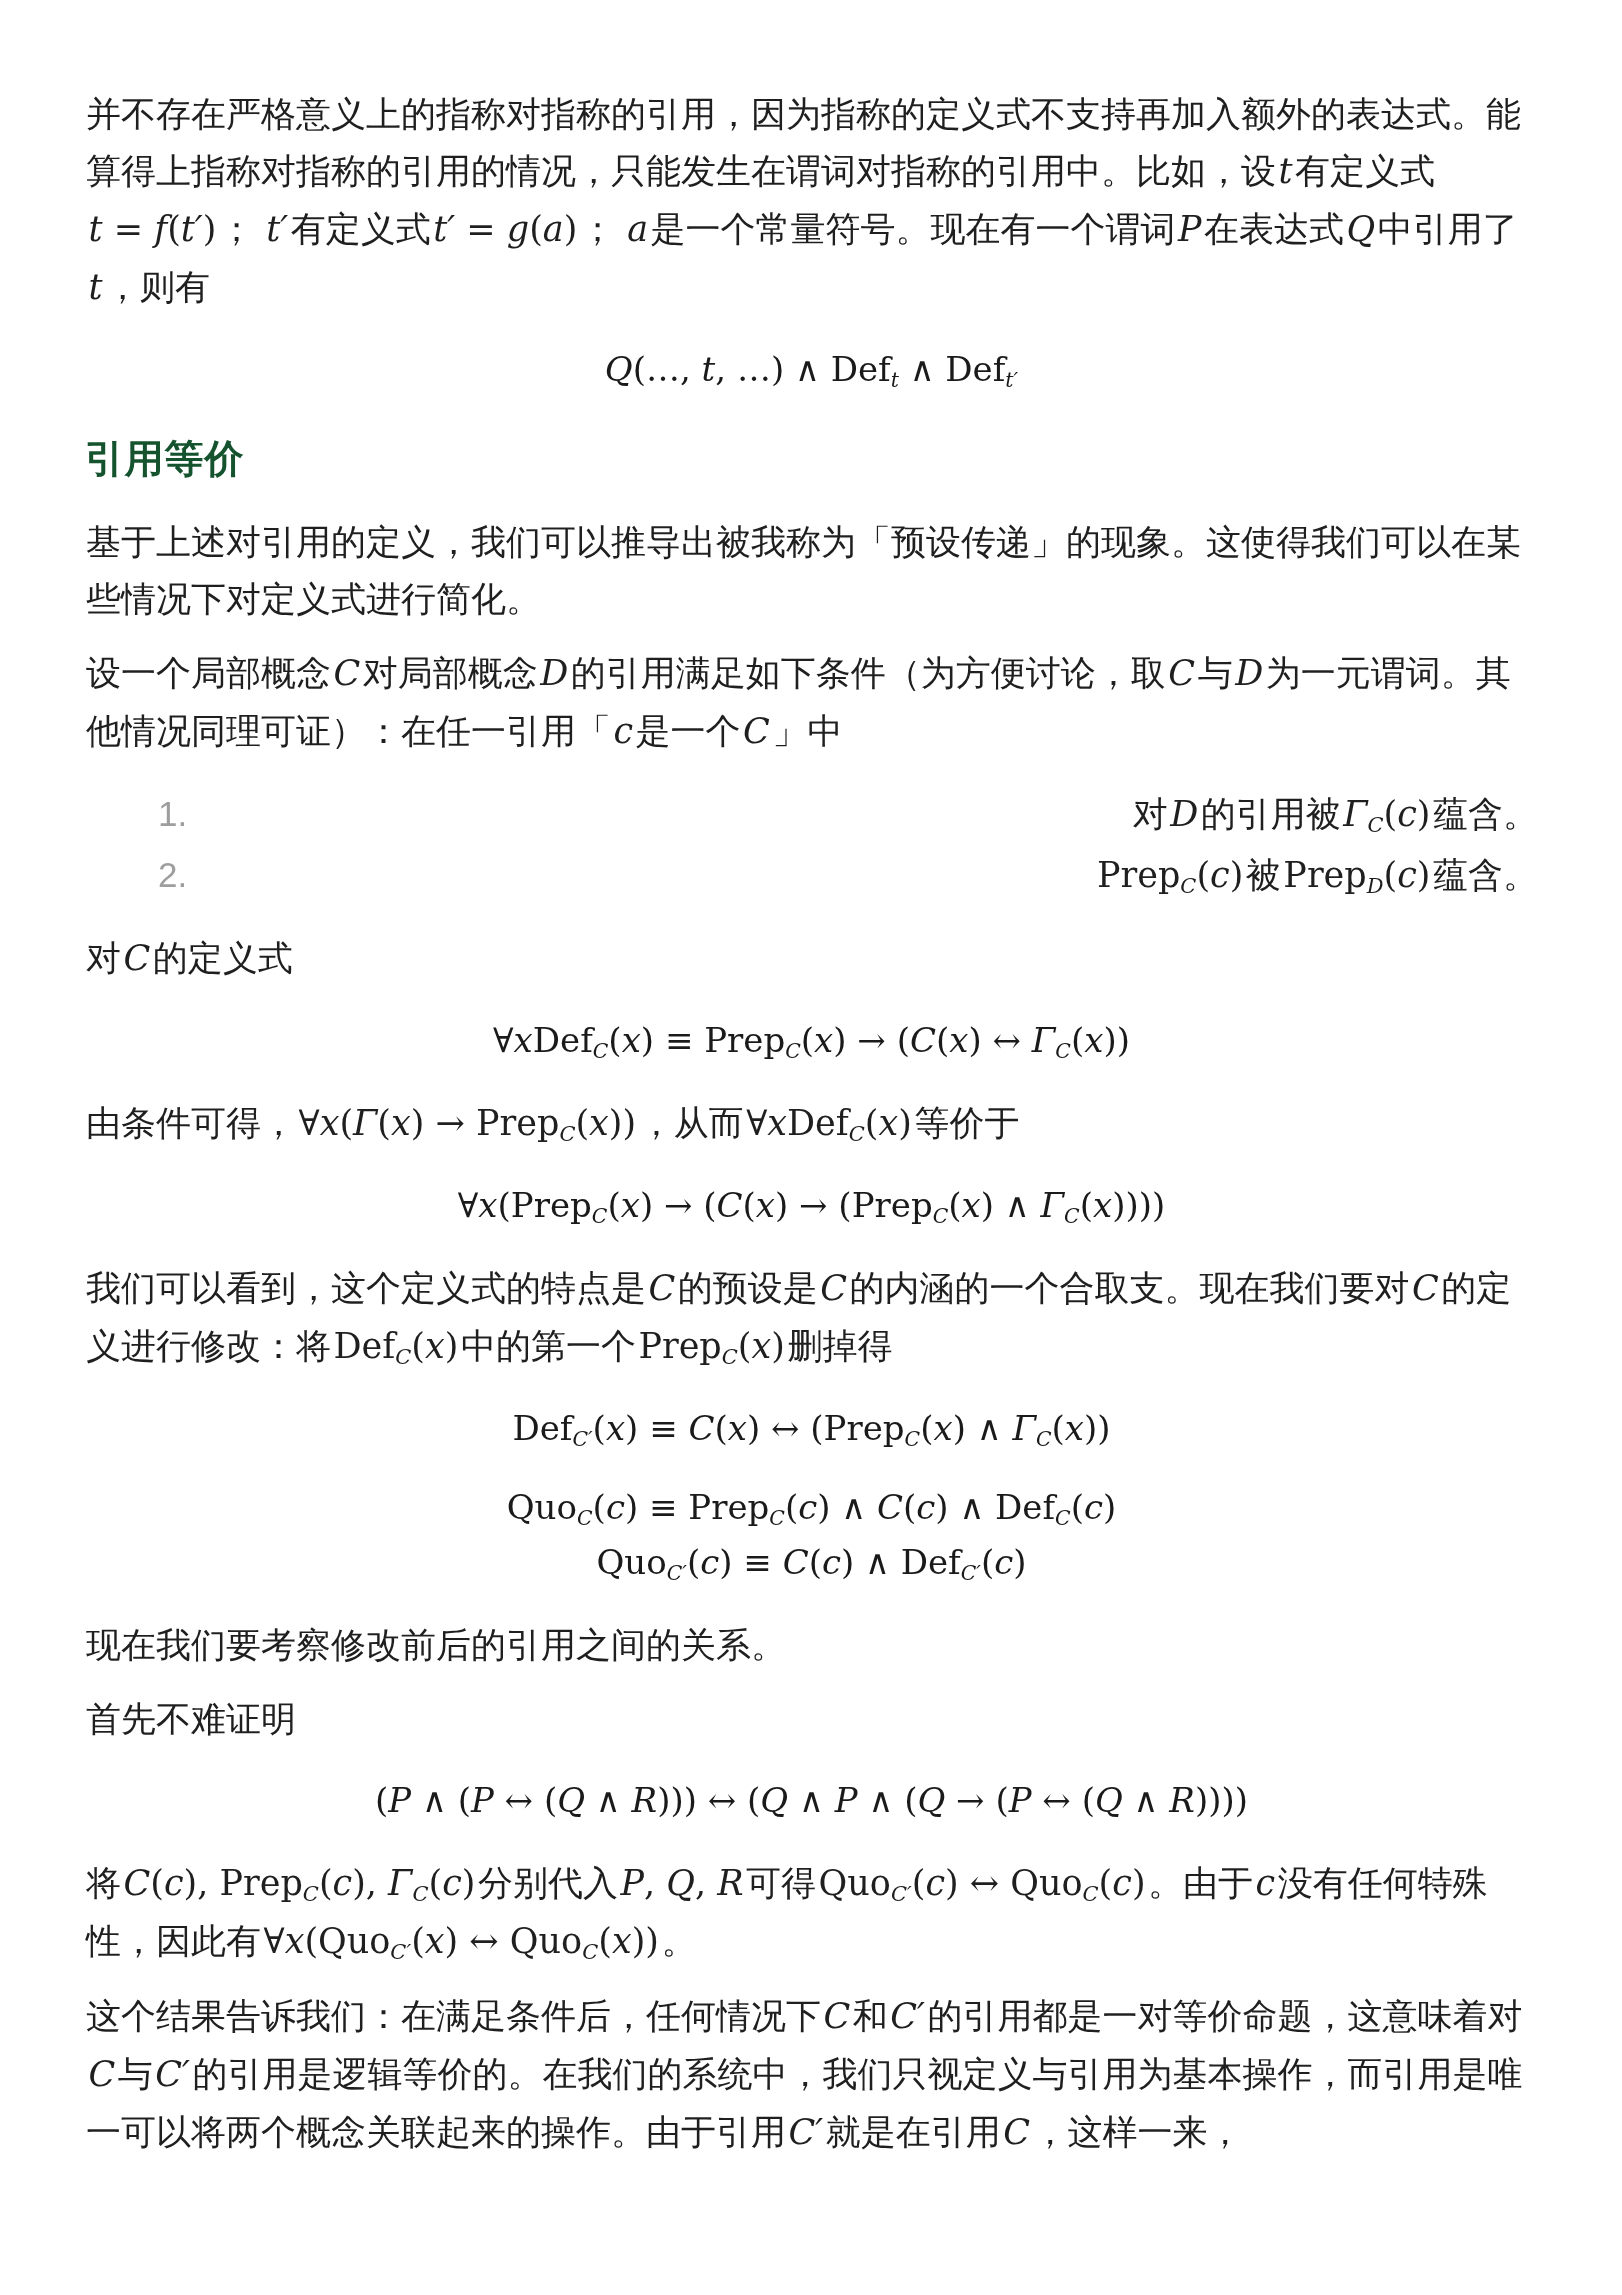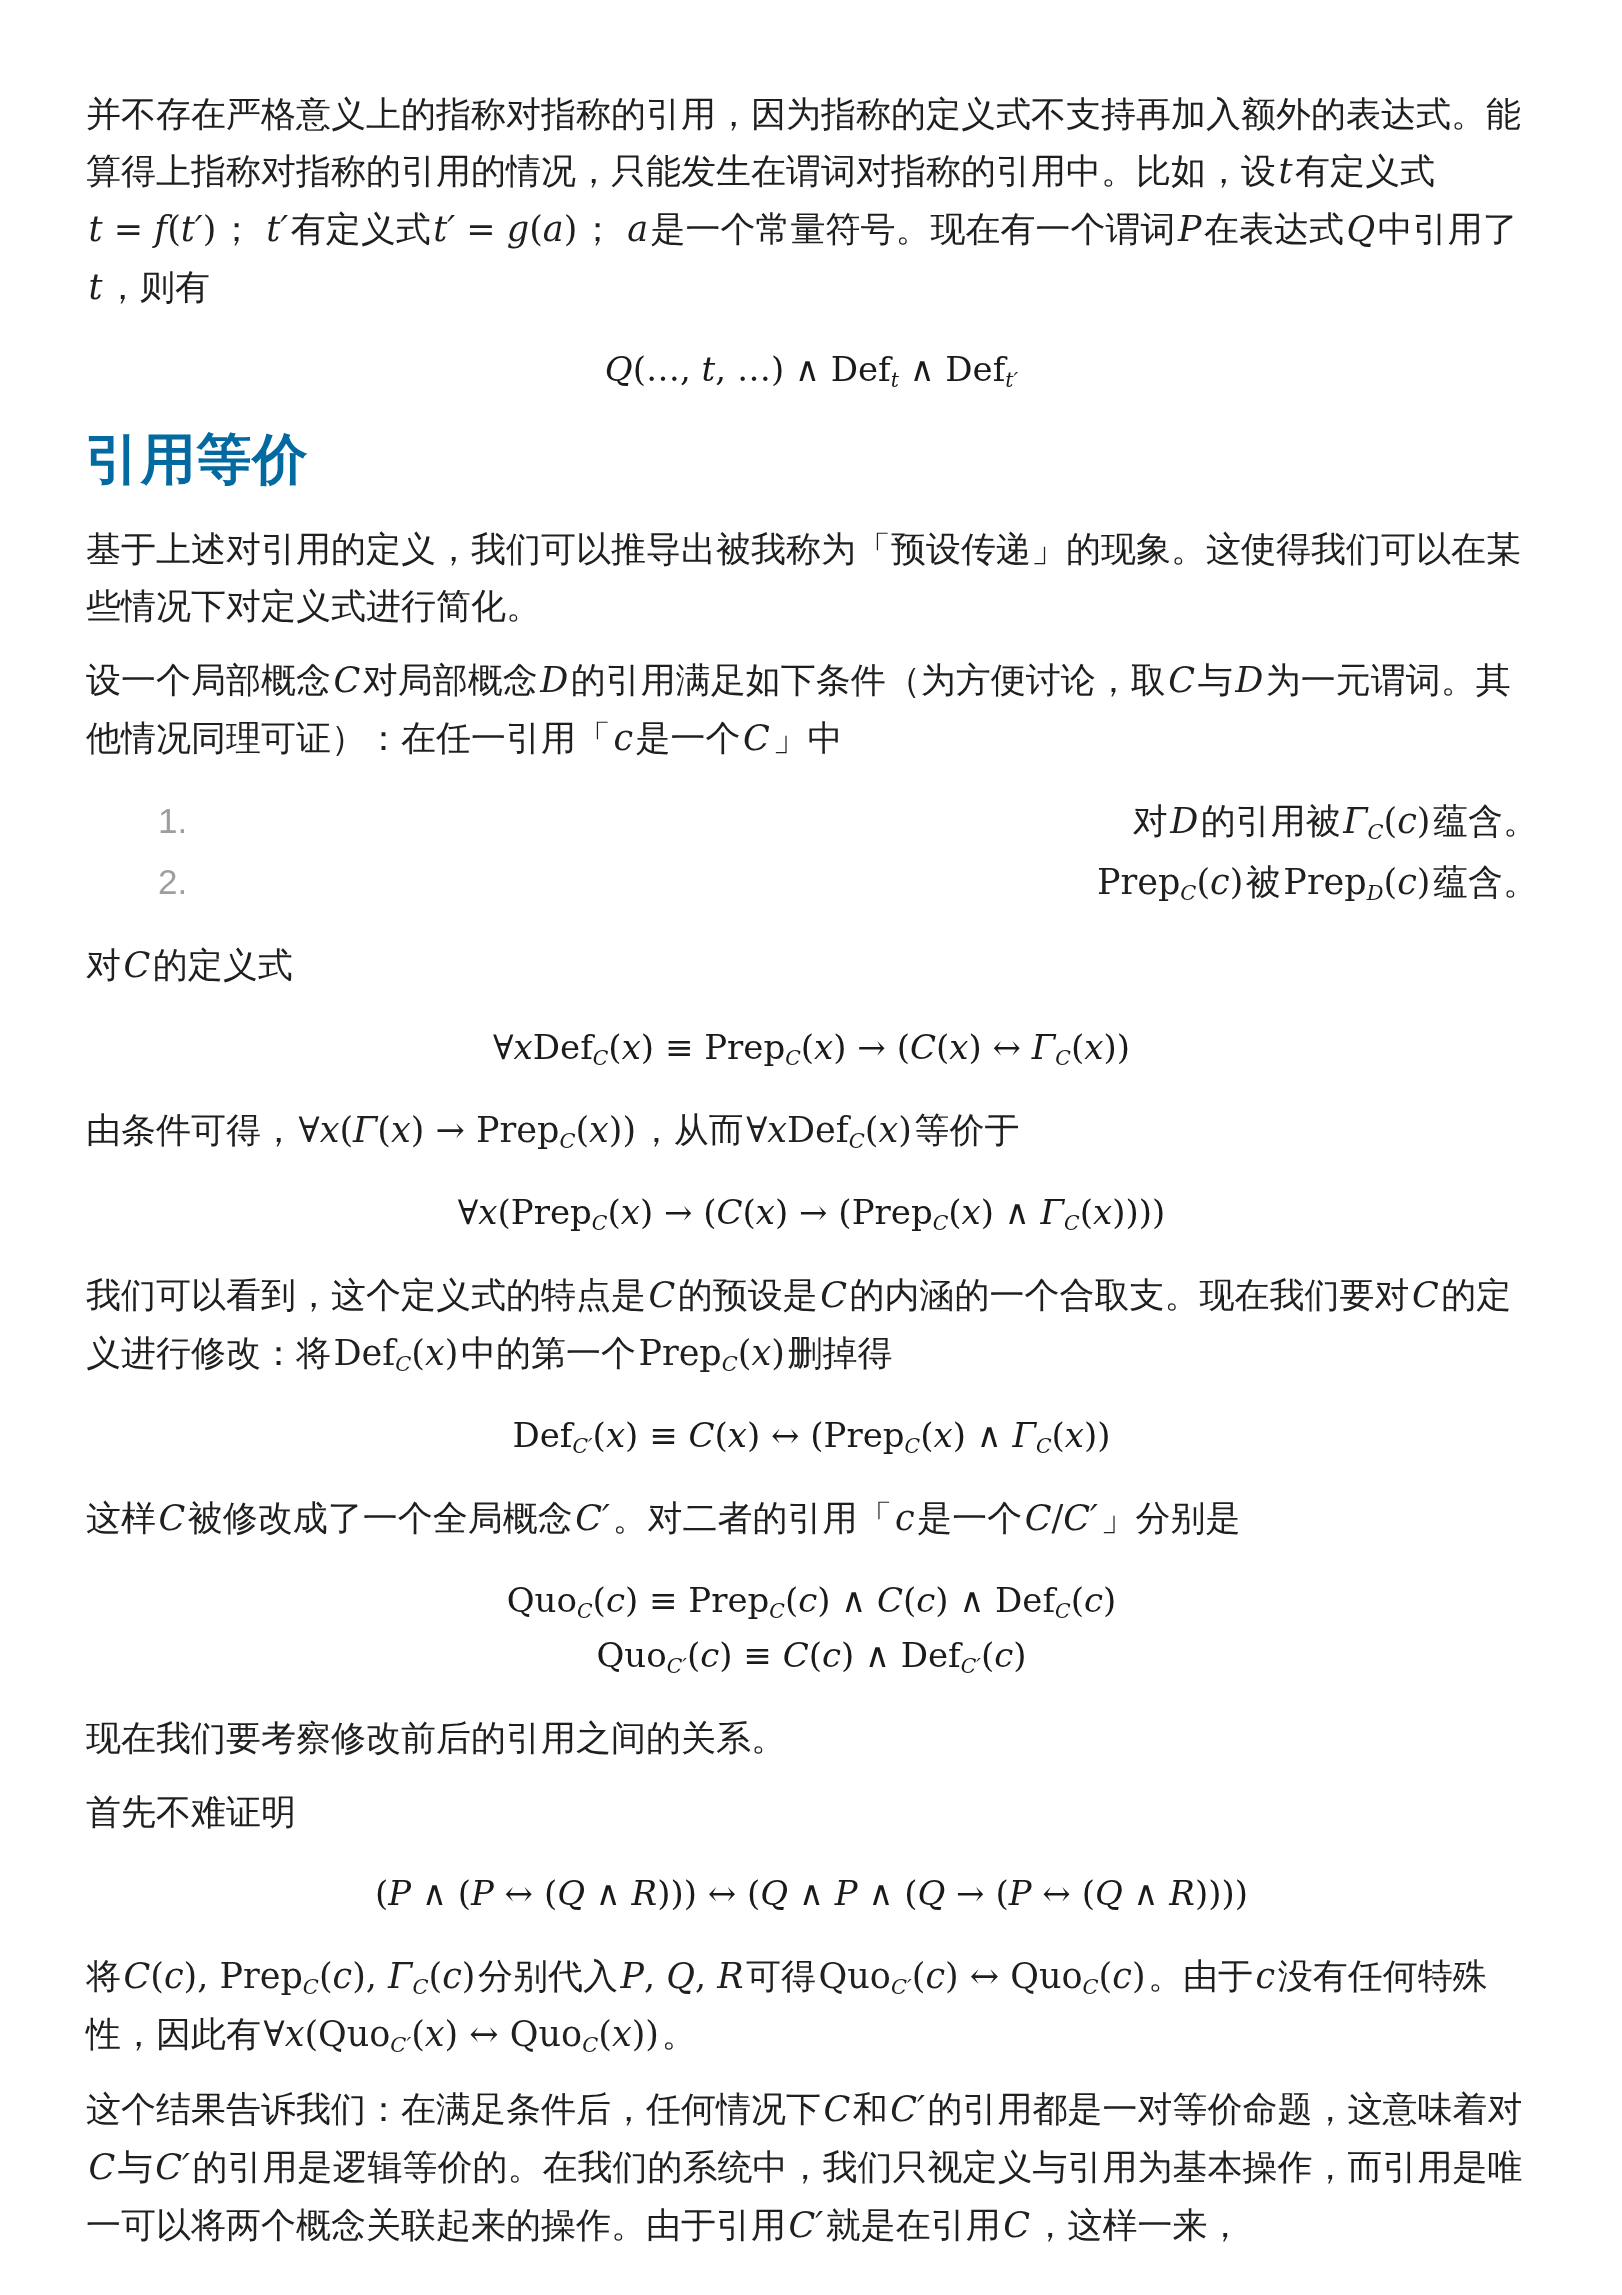--- a/index.html
+++ b/index.html
@@ -25,25 +25,25 @@
     padding: 68px 85px 101px 85px;
     font-size: 35px;
     line-height: 57px;
     text-align: left;
     word-break: break-word;
   }
   p.para {
     margin: 17px 1px;
   }
   h1.sec {
-    font-size: 55px;
+    font-size: 39px;
     line-height: 54px;
     font-weight: 700;
-    color: #0369a1;
-    margin: 37px 0 34px 0;
+    color: #14532d;
+    margin: 37px 0 27px 0;
     letter-spacing: 0.8px;
   }
   ol.olist {
     margin: 25px 0;
     padding-left: 112px;
     text-align: right;
   }
   ol.olist > li {
     margin: 3.4px 0;
     padding-left: 6.8px;
@@ -97,21 +97,20 @@
         <div class="math-line">∀<span class="it">x</span><span class="rm">Def</span><sub><span class="it">C</span></sub>(<span class="it">x</span>) ≡ <span class="rm">Prep</span><sub><span class="it">C</span></sub>(<span class="it">x</span>) → (<span class="it">C</span>(<span class="it">x</span>) ↔ <span class="it">Γ</span><sub><span class="it">C</span></sub>(<span class="it">x</span>))</div>
       </div>
       <p class="para">由条件可得，<span class="math">∀<span class="it">x</span>(<span class="it">Γ</span>(<span class="it">x</span>) → <span class="rm">Prep</span><sub><span class="it">C</span></sub>(<span class="it">x</span>))</span>，从而<span class="math">∀<span class="it">x</span><span class="rm">Def</span><sub><span class="it">C</span></sub>(<span class="it">x</span>)</span>等价于</p>
       <div class="formula">
         <div class="math-line">∀<span class="it">x</span>(<span class="rm">Prep</span><sub><span class="it">C</span></sub>(<span class="it">x</span>) → (<span class="it">C</span>(<span class="it">x</span>) → (<span class="rm">Prep</span><sub><span class="it">C</span></sub>(<span class="it">x</span>) ∧ <span class="it">Γ</span><sub><span class="it">C</span></sub>(<span class="it">x</span>))))</div>
       </div>
       <p class="para">我们可以看到，这个定义式的特点是<span class="math"><span class="it">C</span></span>的预设是<span class="math"><span class="it">C</span></span>的内涵的一个合取支。现在我们要对<span class="math"><span class="it">C</span></span>的定义进行修改：将<span class="math"><span class="rm">Def</span><sub><span class="it">C</span></sub>(<span class="it">x</span>)</span>中的第一个<span class="math"><span class="rm">Prep</span><sub><span class="it">C</span></sub>(<span class="it">x</span>)</span>删掉得</p>
       <div class="formula">
         <div class="math-line"><span class="rm">Def</span><sub><span class="it">C′</span></sub>(<span class="it">x</span>) ≡ <span class="it">C</span>(<span class="it">x</span>) ↔ (<span class="rm">Prep</span><sub><span class="it">C</span></sub>(<span class="it">x</span>) ∧ <span class="it">Γ</span><sub><span class="it">C</span></sub>(<span class="it">x</span>))</div>
       </div>
-      <p class="para">这样<span class="math"><span class="it">C</span></span>被修改成了一个全局概念<span class="math"><span class="it">C′</span></span>。对二者的引用「<span class="math"><span class="it">c</span></span>是一个<span class="math"><span class="it">C</span>/<span class="it">C′</span></span>」分别是</p>
       <div class="formula">
         <div class="math-line"><span class="rm">Quo</span><sub><span class="it">C</span></sub>(<span class="it">c</span>) ≡ <span class="rm">Prep</span><sub><span class="it">C</span></sub>(<span class="it">c</span>) ∧ <span class="it">C</span>(<span class="it">c</span>) ∧ <span class="rm">Def</span><sub><span class="it">C</span></sub>(<span class="it">c</span>)</div>
         <div class="math-line"><span class="rm">Quo</span><sub><span class="it">C′</span></sub>(<span class="it">c</span>) ≡ <span class="it">C</span>(<span class="it">c</span>) ∧ <span class="rm">Def</span><sub><span class="it">C′</span></sub>(<span class="it">c</span>)</div>
       </div>
       <p class="para">现在我们要考察修改前后的引用之间的关系。</p>
       <p class="para">首先不难证明</p>
       <div class="formula">
         <div class="math-line">(<span class="it">P</span> ∧ (<span class="it">P</span> ↔ (<span class="it">Q</span> ∧ <span class="it">R</span>))) ↔ (<span class="it">Q</span> ∧ <span class="it">P</span> ∧ (<span class="it">Q</span> → (<span class="it">P</span> ↔ (<span class="it">Q</span> ∧ <span class="it">R</span>))))</div>
       </div>
       <p class="para">将<span class="math"><span class="it">C</span>(<span class="it">c</span>), <span class="rm">Prep</span><sub><span class="it">C</span></sub>(<span class="it">c</span>), <span class="it">Γ</span><sub><span class="it">C</span></sub>(<span class="it">c</span>)</span>分别代入<span class="math"><span class="it">P</span>, <span class="it">Q</span>, <span class="it">R</span></span>可得<span class="math"><span class="rm">Quo</span><sub><span class="it">C′</span></sub>(<span class="it">c</span>) ↔ <span class="rm">Quo</span><sub><span class="it">C</span></sub>(<span class="it">c</span>)</span>。由于<span class="math"><span class="it">c</span></span>没有任何特殊性，因此有<span class="math">∀<span class="it">x</span>(<span class="rm">Quo</span><sub><span class="it">C′</span></sub>(<span class="it">x</span>) ↔ <span class="rm">Quo</span><sub><span class="it">C</span></sub>(<span class="it">x</span>))</span>。</p>

